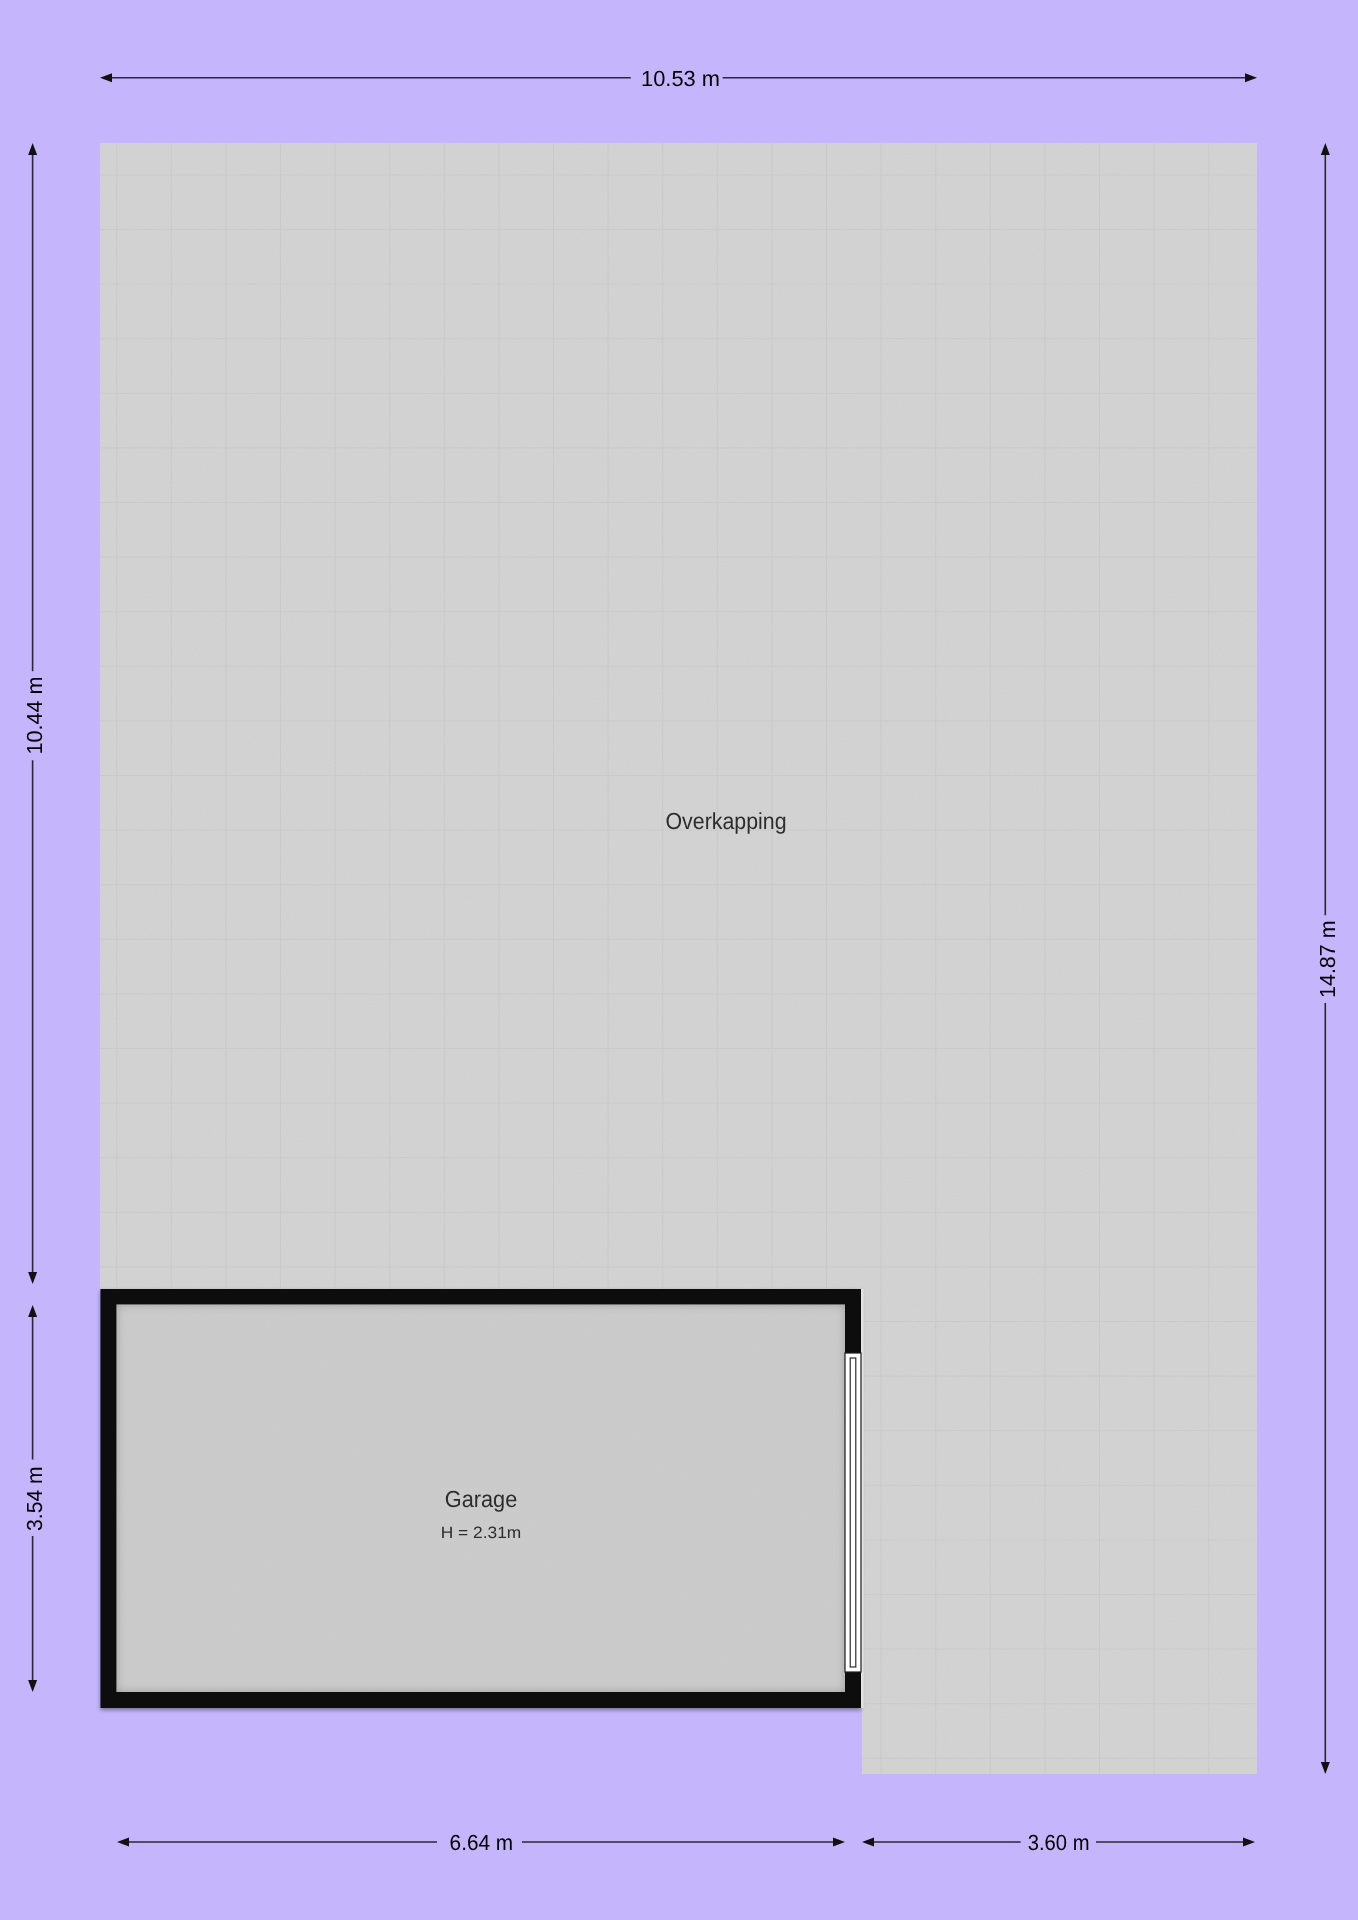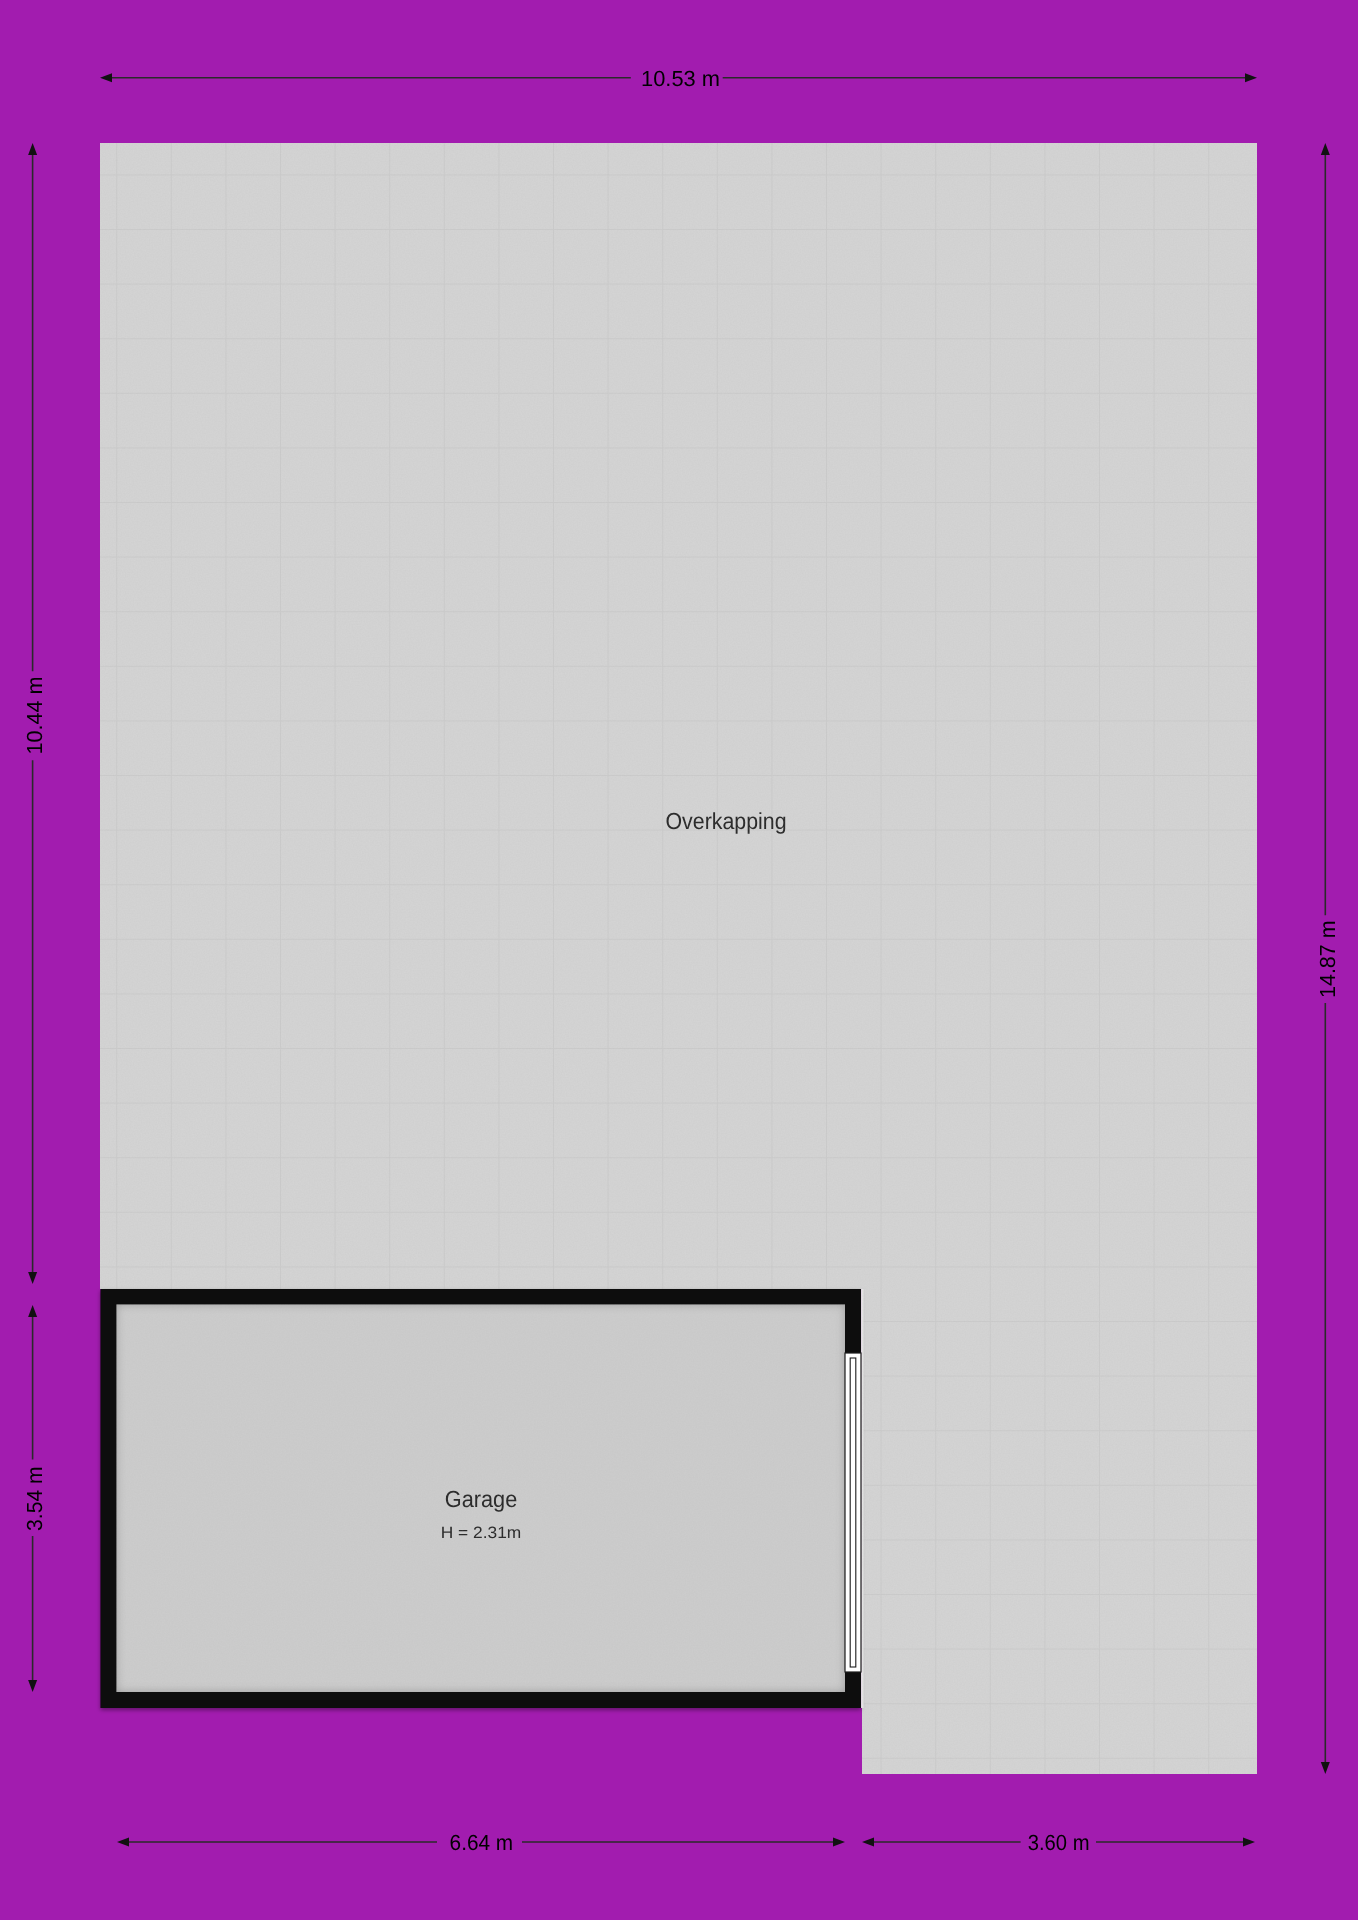--- a/index.html
+++ b/index.html
@@ -1,16 +1,16 @@
 <!DOCTYPE html>
 <html><head>
 <meta charset="utf-8">
 <style>
   html,body{margin:0;padding:0;background:#ffffff;}
-  #page{position:relative;width:1358px;height:1920px;background:#a21caf;overflow:hidden;
+  #page{position:relative;width:1358px;height:1920px;background:#c4b5fd;overflow:hidden;
         font-family:"Liberation Sans", sans-serif;}
   svg text{font-family:"Liberation Sans", sans-serif;text-rendering:geometricPrecision;}
   #page{-webkit-font-smoothing:antialiased;transform:translateZ(0);will-change:transform;}
 </style>
 </head>
 <body>
 
 <div id="page">
 <svg width="1358" height="1920" viewBox="0 0 1358 1920">
   <defs>

